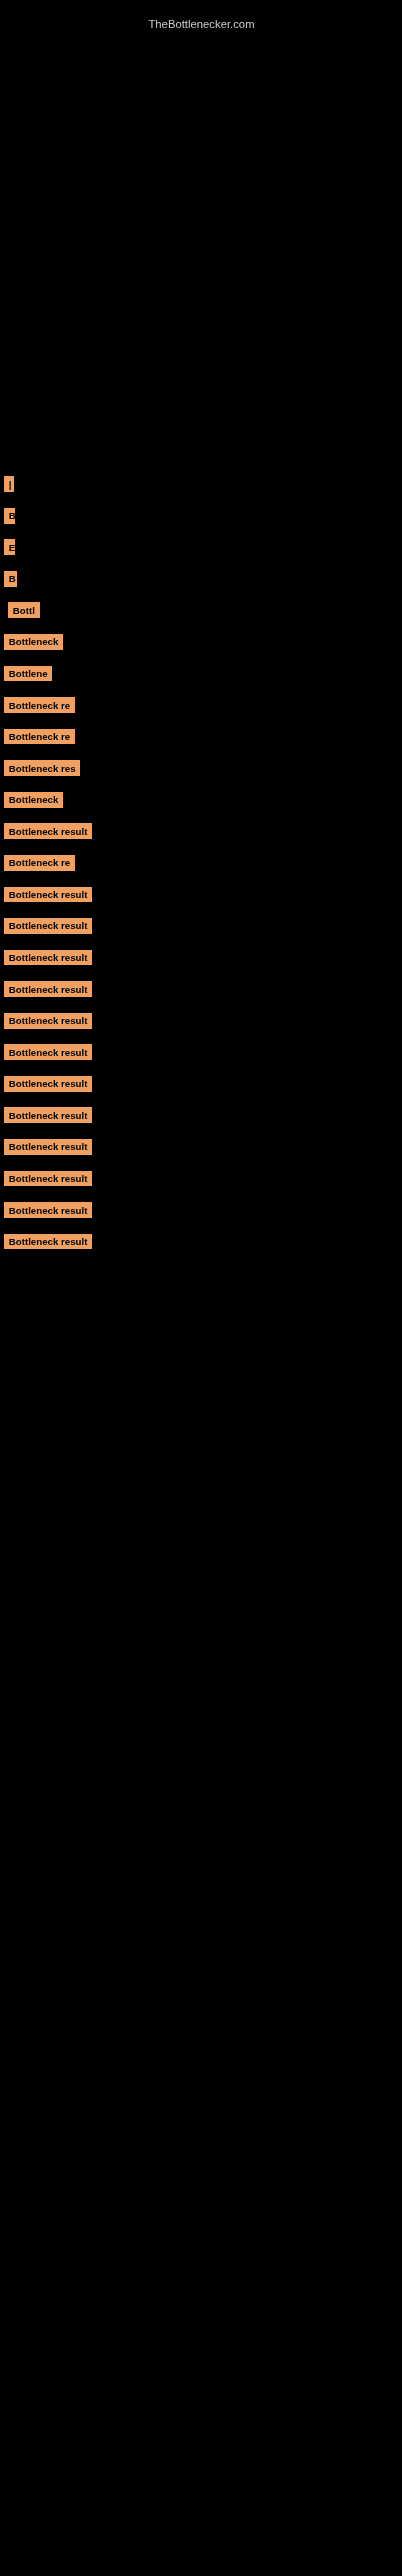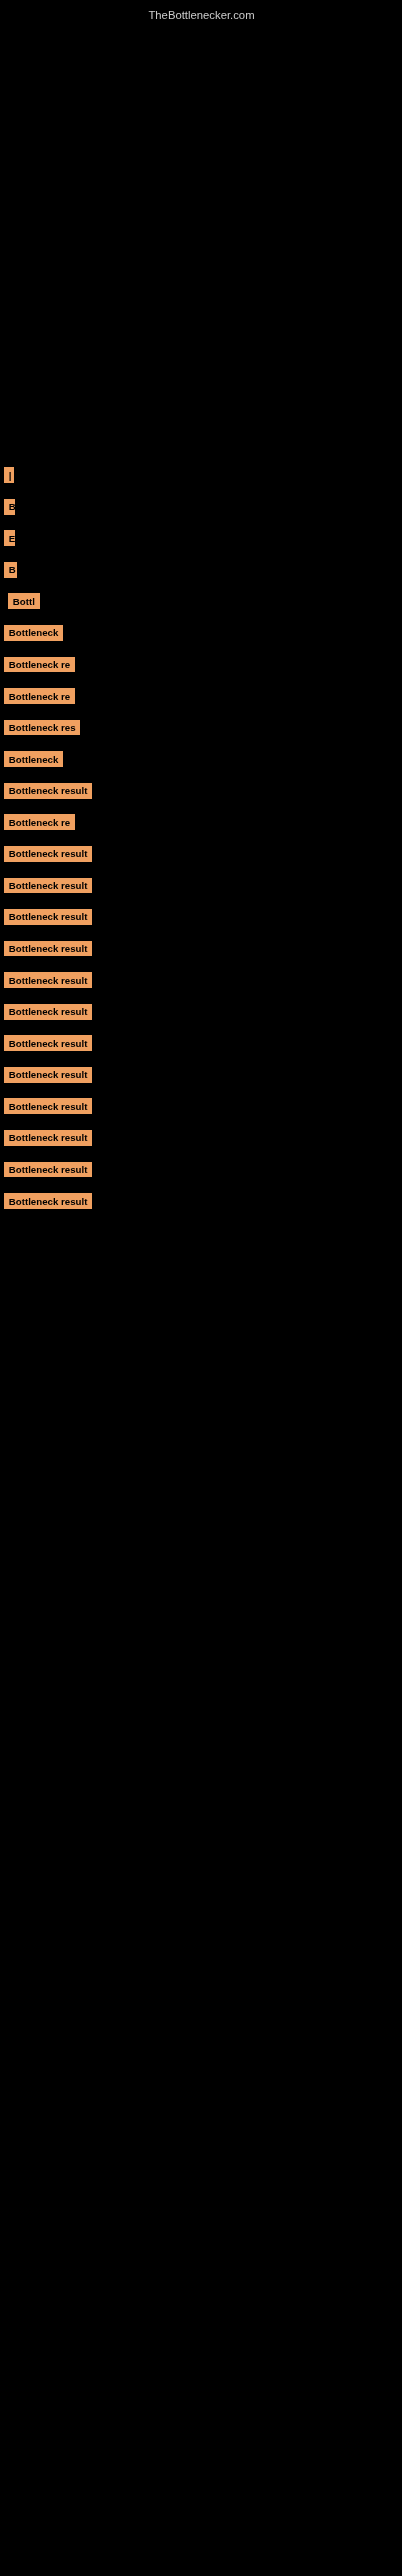--- a/index.html
+++ b/index.html
@@ -12,21 +12,21 @@
       width: 403px;
       min-height: 2576px;
       font-family: Arial, sans-serif;
       position: relative;
       overflow-x: hidden;
     }
     .site-title {
       color: #cccccc;
       font-size: 11.3px;
       text-align: center;
-      padding-top: 9px;
+      padding-top: 18px;
       padding-bottom: 3.2px;
     }
     .bottleneck-label {
       display: inline-block;
       background-color: #f0a060;
       color: #000000;
       font-size: 9.7px;
       font-weight: bold;
       padding: 2.4px 4.8px;
       margin-left: 4px;
@@ -48,20 +48,21 @@
 </div>
 
 <div style="margin-top: 443px;">
   <div id="labels-container">
       <div class="bn-row"><span class="bottleneck-label" style="max-width: 6.4px;">|</span></div>
       <div class="bn-row"><span class="bottleneck-label" style="max-width: 11.3px;">B</span></div>
       <div class="bn-row"><span class="bottleneck-label" style="max-width: 11.3px;">E</span></div>
       <div class="bn-row"><span class="bottleneck-label" style="max-width: 13px;">B</span></div>
       <div class="bn-row"><span class="bottleneck-label" style="max-width: 34px; margin-left: 8px;">Bottl</span></div>
       <div class="bn-row"><span class="bottleneck-label" style="max-width: 60px;">Bottleneck</span></div>
+      <div class="bn-row"><span class="bottleneck-label" style="max-width: 50px;">Bottlene</span></div>
       <div class="bn-row"><span class="bottleneck-label" style="max-width: 76px;">Bottleneck re</span></div>
       <div class="bn-row"><span class="bottleneck-label" style="max-width: 76px;">Bottleneck re</span></div>
       <div class="bn-row"><span class="bottleneck-label" style="max-width: 85px;">Bottleneck res</span></div>
       <div class="bn-row"><span class="bottleneck-label" style="max-width: 60px;">Bottleneck</span></div>
       <div class="bn-row"><span class="bottleneck-label" style="max-width: 97px;">Bottleneck result</span></div>
       <div class="bn-row"><span class="bottleneck-label" style="max-width: 76px;">Bottleneck re</span></div>
       <div class="bn-row"><span class="bottleneck-label" style="max-width: 97px;">Bottleneck result</span></div>
       <div class="bn-row"><span class="bottleneck-label" style="max-width: 101px;">Bottleneck result</span></div>
       <div class="bn-row"><span class="bottleneck-label" style="max-width: 105px;">Bottleneck result</span></div>
       <div class="bn-row"><span class="bottleneck-label" style="max-width: 105px;">Bottleneck result</span></div>

